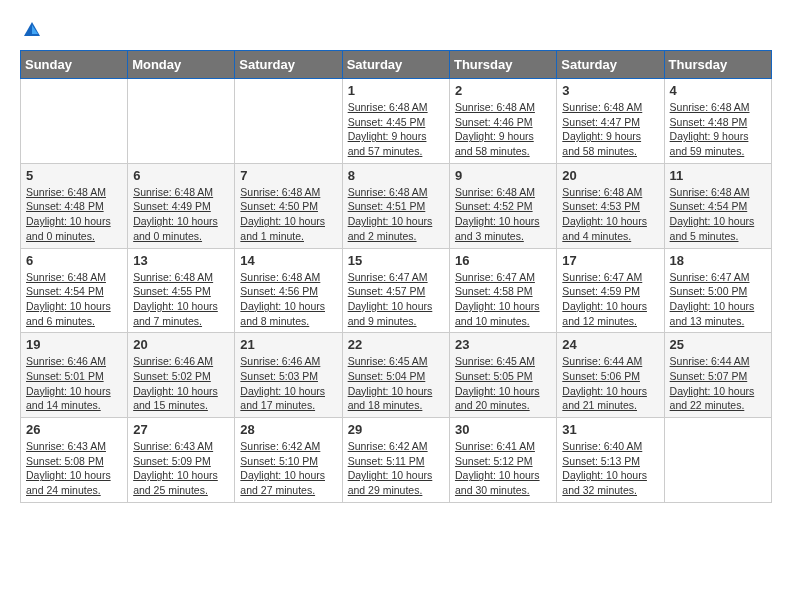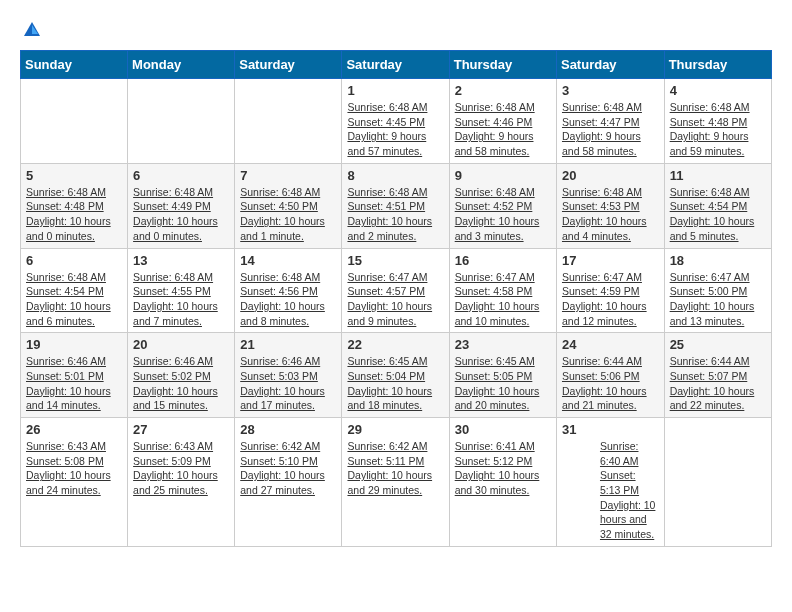--- a/index.html
+++ b/index.html
@@ -52,21 +52,21 @@
     .location-title {
       font-size: 16px;
       color: #333;
     }
     .calendar {
       width: 100%;
       border-collapse: collapse;
       border: 1px solid #ccc;
     }
     .calendar th {
-      background: #0369a1;
+      background: #737373;
       color: #fff;
       font-size: 13px;
       font-weight: bold;
       padding: 6px 4px;
       text-align: left;
       border: 1px solid #1565C0;
     }
     .calendar td {
       vertical-align: top;
       border: 1px solid #ccc;
@@ -318,20 +318,20 @@
 Daylight: 10 hours and 29 minutes.</div>
         </td>
         <td>
           <div class="day-number">30</div>
           <div class="day-info" style="white-space: pre-line;">Sunrise: 6:41 AM
 Sunset: 5:12 PM
 Daylight: 10 hours and 30 minutes.</div>
         </td>
         <td>
           <div class="day-number">31</div>
-          <div class="day-info" style="white-space: pre-line; margin-left: 38px;">Sunrise: 6:40 AM
+          <div class="day-info" style="white-space: pre-line;">Sunrise: 6:40 AM
 Sunset: 5:13 PM
 Daylight: 10 hours and 32 minutes.</div>
         </td>
         <td class="empty-cell"></td>
       </tr>
     </tbody>
 </table>
 
 </body></html>

